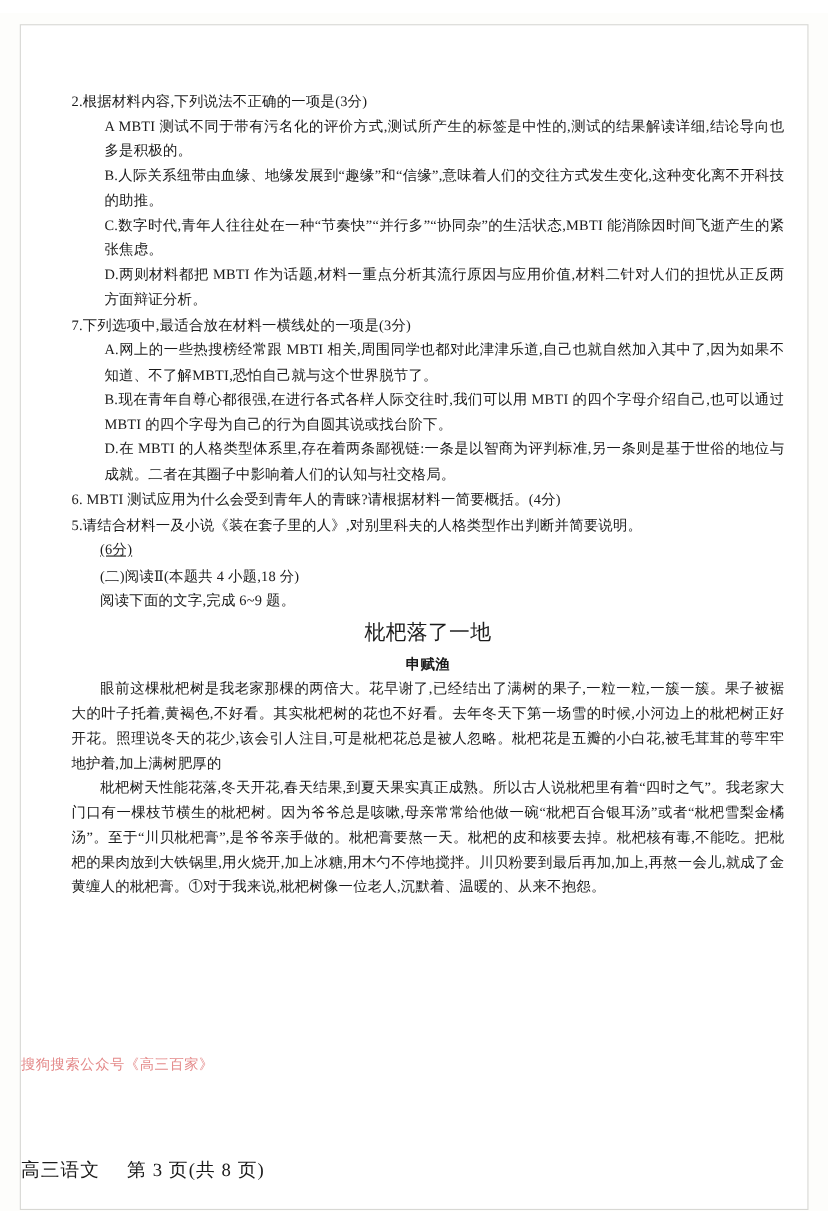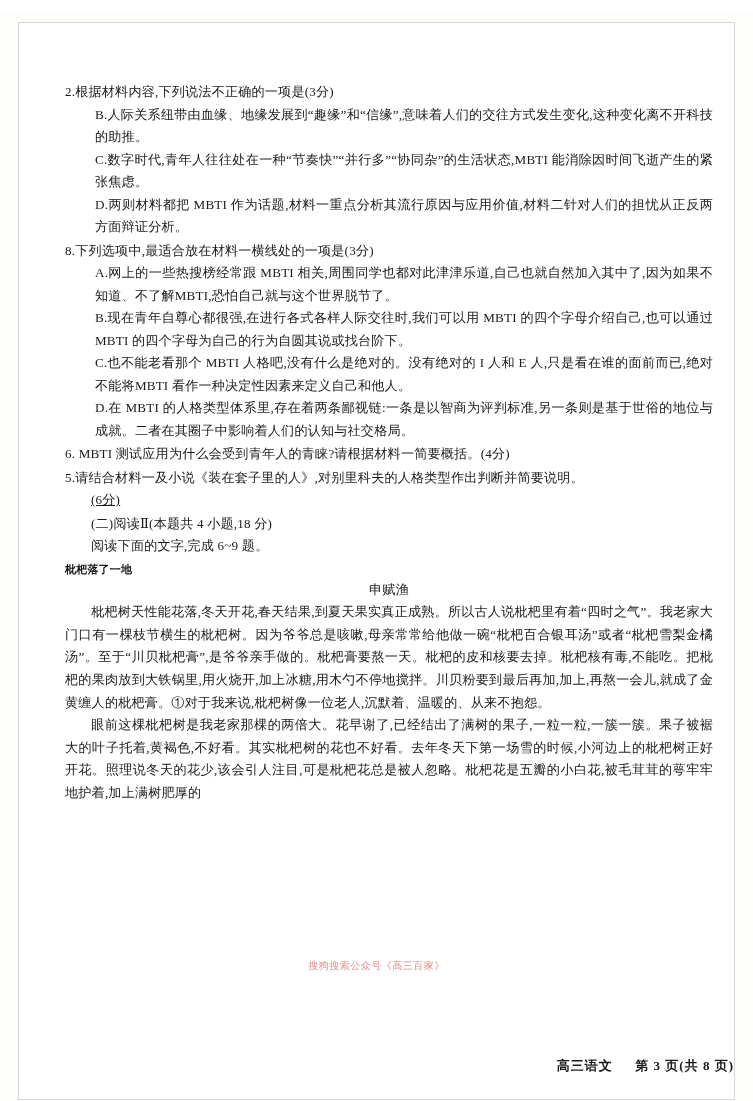--- a/index.html
+++ b/index.html
@@ -66,101 +66,100 @@
     margin: 0;
     padding-left: 26px;
     text-indent: 0;
   }
   .instr {
     margin: 0;
     padding-left: 26px;
     text-indent: 0;
   }
   .title {
-    font-weight: bold;
+    text-align: center;
+    font-weight: normal;
     margin: 2px 0 0 0;
-    font-size: 11px;
+    font-size: 19px;
   }
   .author {
     text-align: center;
     margin: 0 0 0 0;
     font-size: 13.2px;
-    font-weight: normal;
+    font-weight: bold;
   }
   .para {
     margin: 0;
     text-indent: 2em;
   }
   .watermark {
     position: absolute;
     left: 0;
     right: 0;
-    text-align: center;
     top: 936px;
-    font-size: 10px;
+    font-size: 13px;
     color: #e48a8a;
     letter-spacing: 0.5px;
     font-family: "Liberation Sans", sans-serif;
   }
   .footer {
     position: absolute;
     left: 0;
     right: 0;
     bottom: 24px;
-    text-align: right;
-    font-size: 13px;
+    text-align: left;
+    font-size: 17px;
     letter-spacing: 1px;
-    font-weight: bold;
   }
   .footer-inner {
     display: inline-block;
   }
   .footer-sep {
     display: inline-block;
     width: 14px;
   }
 </style>
 </head>
 <body>
 
 <div class="page">
   <div class="sheet">
     <div class="content">
 
       <div class="q">
         <p class="q-stem">2.根据材料内容,下列说法不正确的一项是(3分)</p>
+        <p class="opt">A  MBTI 测试不同于带有污名化的评价方式,测试所产生的标签是中性的,测试的结果解读详细,结论导向也多是积极的。</p>
         <p class="opt">B.人际关系纽带由血缘、地缘发展到“趣缘”和“信缘”,意味着人们的交往方式发生变化,这种变化离不开科技的助推。</p>
         <p class="opt">C.数字时代,青年人往往处在一种“节奏快”“并行多”“协同杂”的生活状态,MBTI 能消除因时间飞逝产生的紧张焦虑。</p>
         <p class="opt">D.两则材料都把 MBTI 作为话题,材料一重点分析其流行原因与应用价值,材料二针对人们的担忧从正反两方面辩证分析。</p>
       </div>
 
       <div class="q">
-        <p class="q-stem">8.下列选项中,最适合放在材料一横线处的一项是(3分)</p>
+        <p class="q-stem">7.下列选项中,最适合放在材料一横线处的一项是(3分)</p>
         <p class="opt">A.网上的一些热搜榜经常跟 MBTI 相关,周围同学也都对此津津乐道,自己也就自然加入其中了,因为如果不知道、不了解MBTI,恐怕自己就与这个世界脱节了。</p>
         <p class="opt">B.现在青年自尊心都很强,在进行各式各样人际交往时,我们可以用 MBTI 的四个字母介绍自己,也可以通过 MBTI 的四个字母为自己的行为自圆其说或找台阶下。</p>
-        <p class="opt">C.也不能老看那个 MBTI 人格吧,没有什么是绝对的。没有绝对的 I 人和 E 人,只是看在谁的面前而已,绝对不能将MBTI 看作一种决定性因素来定义自己和他人。</p>
         <p class="opt">D.在 MBTI 的人格类型体系里,存在着两条鄙视链:一条是以智商为评判标准,另一条则是基于世俗的地位与成就。二者在其圈子中影响着人们的认知与社交格局。</p>
       </div>
 
       <div class="q">
         <p class="q-free">6. MBTI 测试应用为什么会受到青年人的青睐?请根据材料一简要概括。(4分)</p>
       </div>
 
       <div class="q">
         <p class="q-free">5.请结合材料一及小说《装在套子里的人》,对别里科夫的人格类型作出判断并简要说明。</p>
         <p class="q-free-cont">(6分)</p>
       </div>
 
       <div class="q">
         <p class="section-head">(二)阅读Ⅱ(本题共 4 小题,18 分)</p>
         <p class="instr">阅读下面的文字,完成 6~9 题。</p>
         <p class="title">枇杷落了一地</p>
         <p class="author">申赋渔</p>
+        <p class="para">眼前这棵枇杷树是我老家那棵的两倍大。花早谢了,已经结出了满树的果子,一粒一粒,一簇一簇。果子被裾大的叶子托着,黄褐色,不好看。其实枇杷树的花也不好看。去年冬天下第一场雪的时候,小河边上的枇杷树正好开花。照理说冬天的花少,该会引人注目,可是枇杷花总是被人忽略。枇杷花是五瓣的小白花,被毛茸茸的萼牢牢地护着,加上满树肥厚的</p>
         <p class="para">枇杷树天性能花落,冬天开花,春天结果,到夏天果实真正成熟。所以古人说枇杷里有着“四时之气”。我老家大门口有一棵枝节横生的枇杷树。因为爷爷总是咳嗽,母亲常常给他做一碗“枇杷百合银耳汤”或者“枇杷雪梨金橘汤”。至于“川贝枇杷膏”,是爷爷亲手做的。枇杷膏要熬一天。枇杷的皮和核要去掉。枇杷核有毒,不能吃。把枇杷的果肉放到大铁锅里,用火烧开,加上冰糖,用木勺不停地搅拌。川贝粉要到最后再加,加上,再熬一会儿,就成了金黄缠人的枇杷膏。①对于我来说,枇杷树像一位老人,沉默着、温暖的、从来不抱怨。</p>
-        <p class="para">眼前这棵枇杷树是我老家那棵的两倍大。花早谢了,已经结出了满树的果子,一粒一粒,一簇一簇。果子被裾大的叶子托着,黄褐色,不好看。其实枇杷树的花也不好看。去年冬天下第一场雪的时候,小河边上的枇杷树正好开花。照理说冬天的花少,该会引人注目,可是枇杷花总是被人忽略。枇杷花是五瓣的小白花,被毛茸茸的萼牢牢地护着,加上满树肥厚的</p>
       </div>
 
     </div>
 
     <div class="watermark">搜狗搜索公众号《高三百家》</div>
 
     <div class="footer">
       <span class="footer-inner">高三语文</span>
       <span class="footer-sep"></span>
       <span class="footer-inner">第 3 页(共 8 页)</span>

